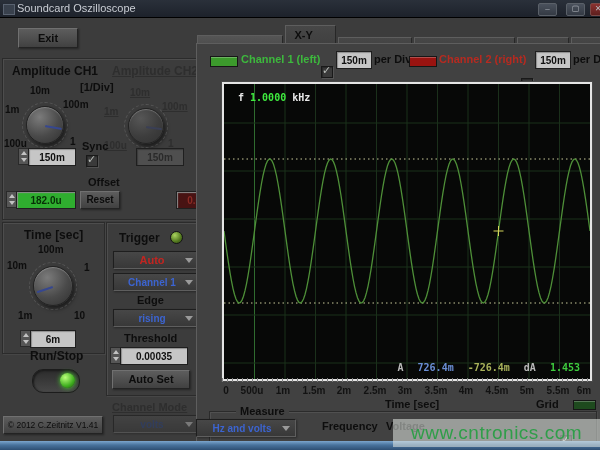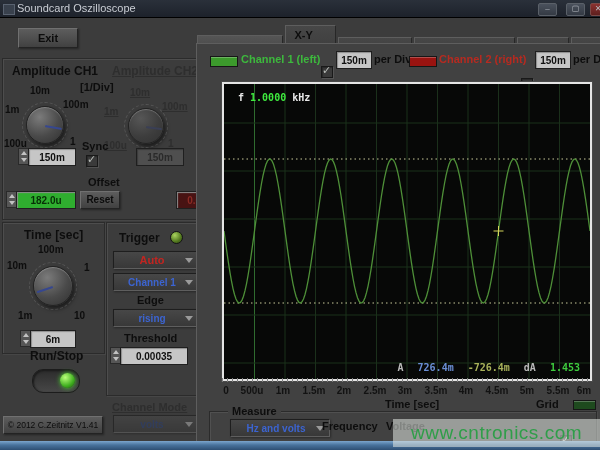--- a/index.html
+++ b/index.html
@@ -148,20 +148,21 @@
   <div class="abs dropdown" style="left:113px;top:309px;width:74px;height:16px;">
     <span style="color:#3c64d0;font-size:10px;margin:0 auto;">rising</span>
     <span class="dd-arrow"></span>
   </div>
   <span class="abs lbl" style="left:124px;top:332px;font-size:11px;">Threshold</span>
   <div class="abs spin" style="left:110px;top:347px;height:15px;">
       <i class="up"></i>
       <i class="dn"></i>
     </div>
   <div class="abs field" style="left:120px;top:347px;width:66px;height:16px;">0.00035</div>
+  <div class="abs btn" style="left:112px;top:370px;width:76px;height:17px;font-size:11px;line-height:17px;">Auto Set</div>
 
   <span class="abs lbl" style="left:30px;top:349px;font-size:12px;">Run/Stop</span>
   <div class="abs toggle" style="left:32px;top:369px;width:46px;height:22px;">
     <div class="dot"></div>
   </div>
 
   <div class="abs btn" style="left:3px;top:416px;width:98px;height:16px;font-size:8.5px;line-height:16px;font-weight:normal;">© 2012  C.Zeitnitz V1.41</div>
   <span class="abs lbl dim" style="left:112px;top:401px;font-size:11px;">Channel Mode</span>
   <div class="abs dropdown" style="left:113px;top:415px;width:74px;height:16px;opacity:.65;">
     <span style="color:#2c3f6e;font-size:10px;margin:0 auto;font-weight:bold;">volts</span>
@@ -243,22 +244,22 @@
     <span class="xtick" style="left:305px;">5m</span>
     <span class="xtick" style="left:336px;">5.5m</span>
     <span class="xtick" style="left:362px;">6m</span>
   </div>
   <span class="abs lbl" style="left:385px;top:398px;font-size:11px;">Time [sec]</span>
   <span class="abs lbl" style="left:536px;top:398px;font-size:11px;">Grid</span>
   <div class="abs checkbox checked" style="left:560px;top:399px;width:10px;height:10px;"></div>
   <div class="abs swatch" style="left:573px;top:400px;width:21px;height:8px;background:#1e4a1e;"></div>
 
   <div class="abs frame" style="left:209px;top:411px;width:386px;height:29px;"></div>
-  <span class="abs lbl" style="left:228px;top:405px;font-size:11px;background:#414141;padding:0 4px;">Measure</span>
-  <div class="abs dropdown" style="left:230px;top:419px;width:88px;height:16px;">
+  <span class="abs lbl" style="left:236px;top:405px;font-size:11px;background:#414141;padding:0 4px;">Measure</span>
+  <div class="abs dropdown" style="left:196px;top:419px;width:88px;height:16px;">
     <span style="color:#3c64d0;font-size:10px;margin:0 auto;">Hz and volts</span>
     <span class="dd-arrow"></span>
   </div>
 
   <span class="abs lbl" style="left:322px;top:420px;font-size:11px;">Frequency</span>
 
   <span class="abs lbl" style="left:386px;top:420px;font-size:11px;">Voltage</span>
 
   <div class="abs bottomstrip"></div>
   <div class="abs watermark">www.cntronics.com</div>

